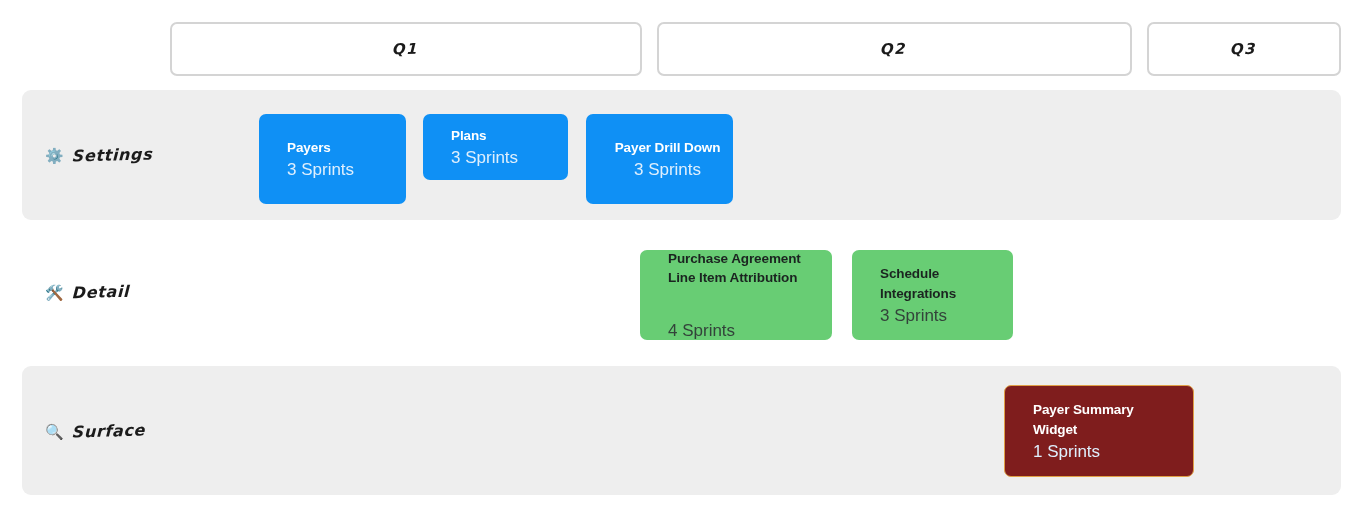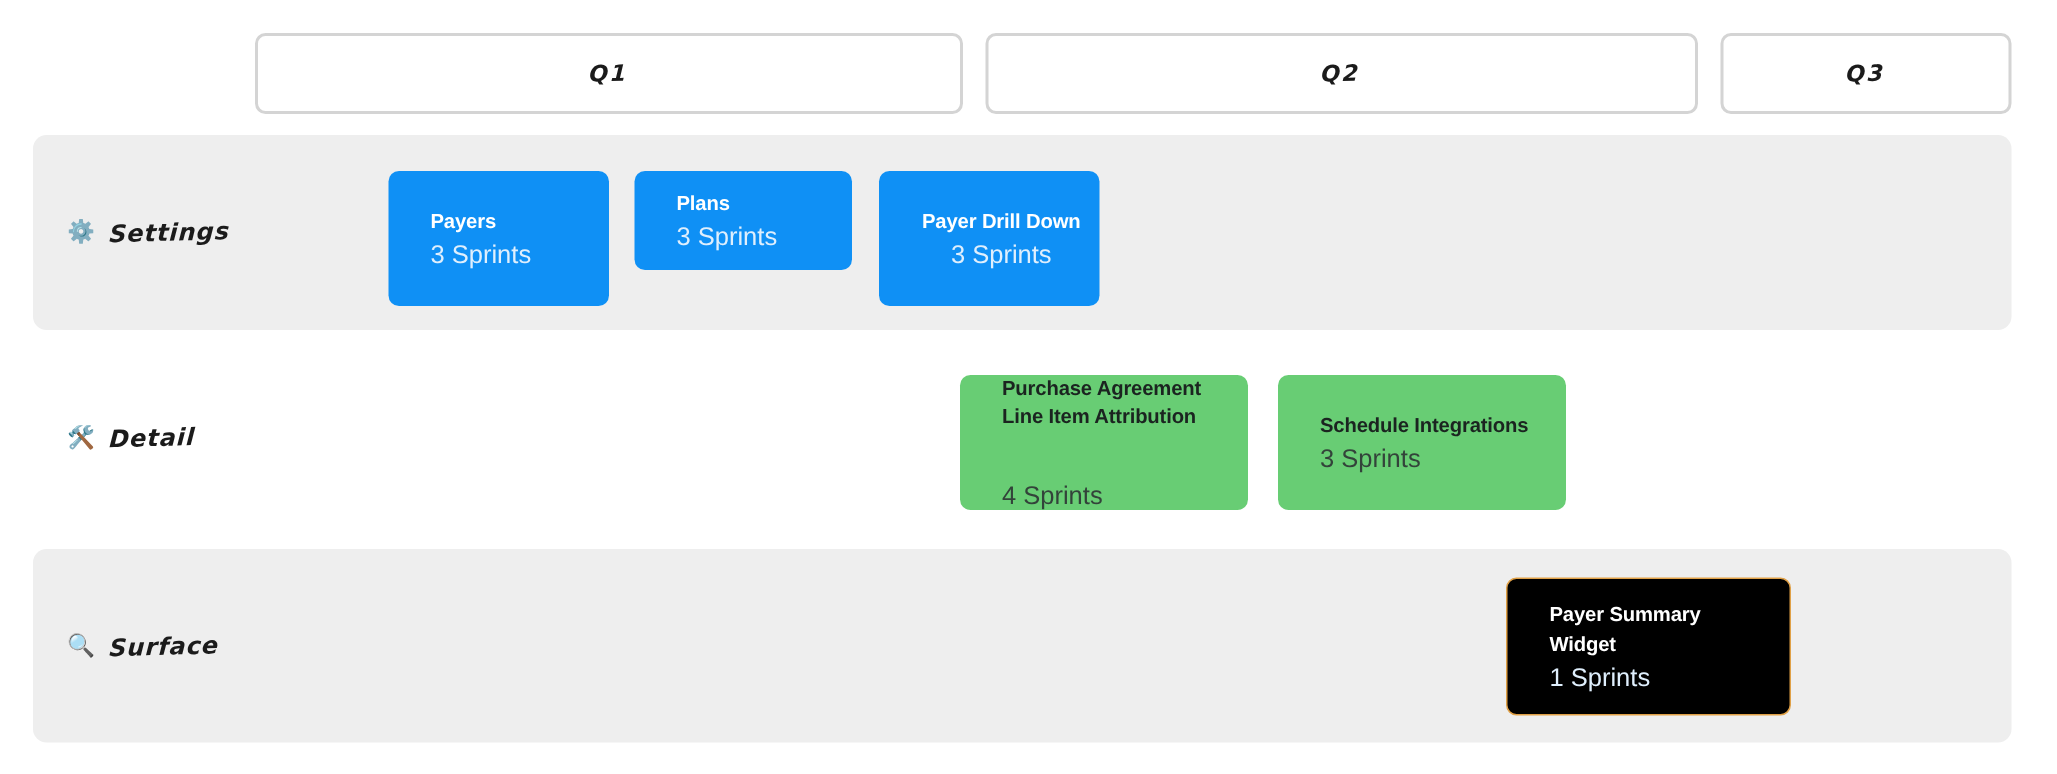--- a/index.html
+++ b/index.html
@@ -115,38 +115,38 @@
   }
   .card-sub {
     font-size: 17px;
     font-weight: 400;
     line-height: 1.4;
     margin-top: 1px;
   }
 
   .card.blue  { background: #0f90f5; }
   .card.green { background: #68cd74; }
-  .card.purple{ background: #000000; border: 1.5px solid #e0a046; }
+  .card.purple{ background: #7f1d1d; border: 1.5px solid #e0a046; }
 
   .card.blue  .card-title,
   .card.purple .card-title { color: #ffffff; }
   .card.blue  .card-sub,
   .card.purple .card-sub   { color: #dfeffd; }
 
   .card.green .card-title { color: #1b2420; }
   .card.green .card-sub   { color: #33433a; }
 
   
   #card-payers        { left: 259px; top: 114px; width: 147px; height: 90px; }
   #card-plans         { left: 423px; top: 114px; width: 145px; height: 66px; }
   #card-payer-drill   { left: 586px; top: 114px; width: 147px; height: 90px; text-align: center; }
 
   
   #card-purchase-agmt { left: 640px; top: 250px; width: 192px; height: 90px; gap: 31px; }
-  #card-schedule-int  { left: 852px; top: 250px; width: 192px; height: 90px; justify-content: center; }
+  #card-schedule-int  { left: 852px; top: 250px; width: 161px; height: 90px; justify-content: center; }
 
   
   #card-payer-summary { left: 1004px; top: 385px; width: 190px; height: 92px; }
 </style>
 </head>
 <body>
 
 <div id="roadmap">
 
   <div class="quarter-header-row">

